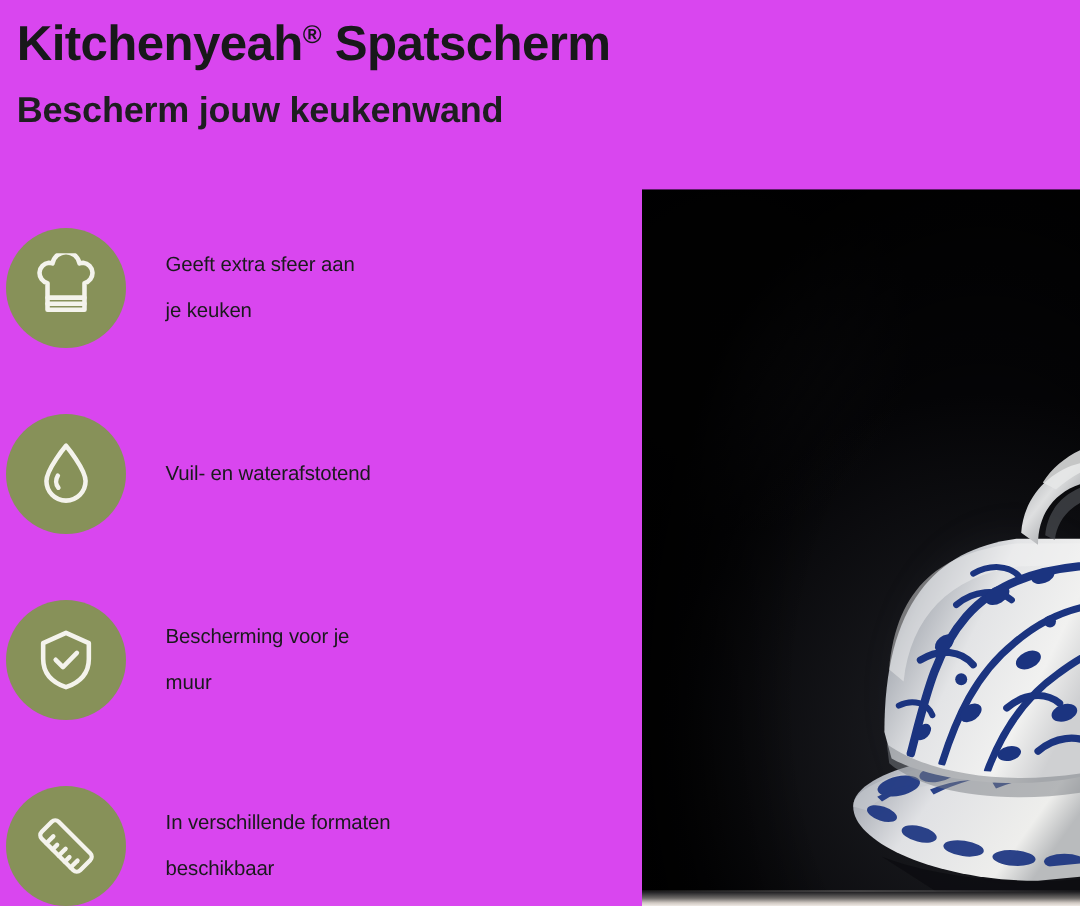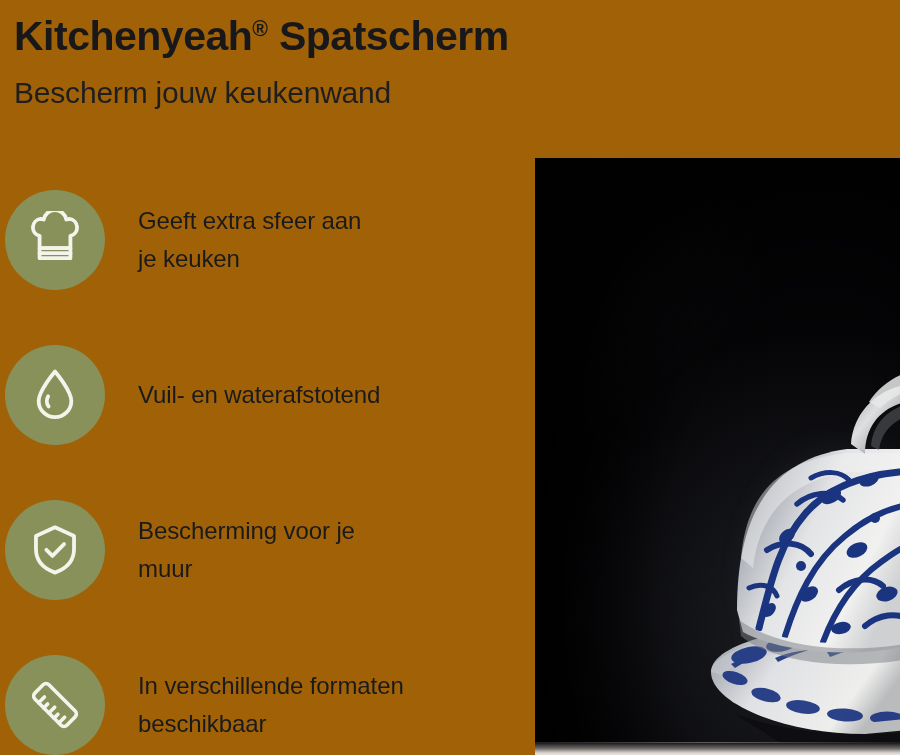--- a/index.html
+++ b/index.html
@@ -12,21 +12,21 @@
     height: 755px;
     overflow: hidden;
     background: #f7ede4;
     font-family: "Liberation Sans", "DejaVu Sans", sans-serif;
     -webkit-font-smoothing: antialiased;
   }
   .stage {
     position: relative;
     width: 900px;
     height: 755px;
-    background: #a16207;
+    background: #d946ef;
   }
 
   
   .header {
     position: absolute;
     left: 14px;
     top: 4px;
     width: 640px;
   }
   .brand-title {
@@ -41,21 +41,21 @@
   .brand-title .reg {
     font-size: 0.52em;
     vertical-align: 14px;
     font-weight: 700;
     letter-spacing: 0;
   }
   .brand-sub {
     margin: 14px 0 0 0;
     font-size: 30px;
     line-height: 36px;
-    font-weight: 400;
+    font-weight: 700;
     letter-spacing: -0.2px;
     color: #1e1e20;
     white-space: nowrap;
   }
 
   
   .features {
     position: absolute;
     left: 0;
     top: 178px;
@@ -82,21 +82,21 @@
   }
   .feature-label {
     position: absolute;
     left: 138px;
     top: 0;
     width: 370px;
     height: 124px;
     display: flex;
     flex-direction: column;
     justify-content: center;
-    font-size: 24px;
+    font-size: 17px;
     line-height: 38px;
     font-weight: 400;
     letter-spacing: -0.1px;
     color: #1a1a1c;
     white-space: pre-line;
   }
 
   
   .photo {
     position: absolute;

